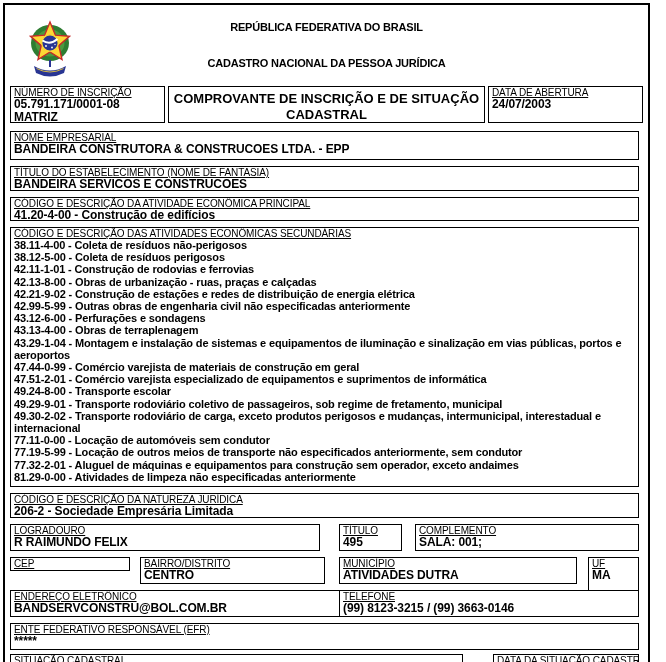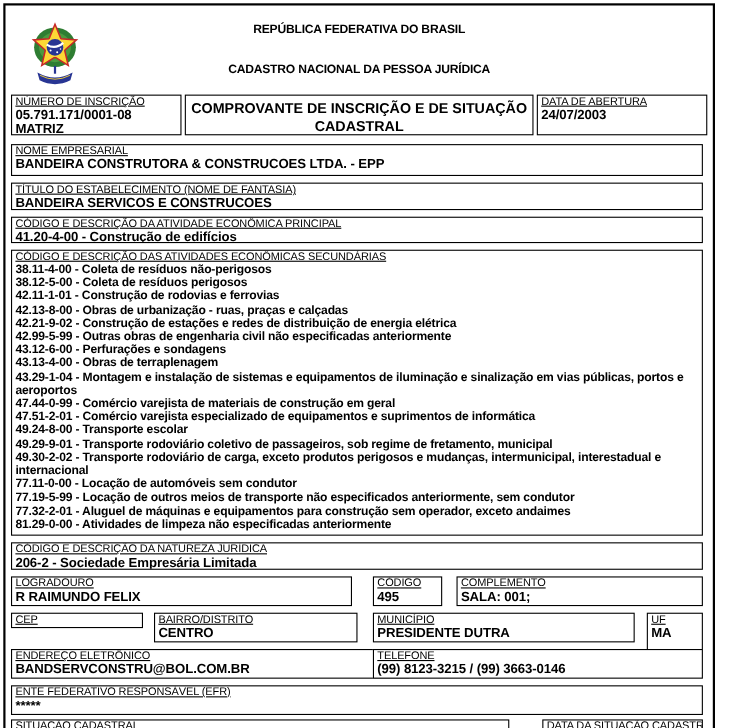--- a/index.html
+++ b/index.html
@@ -163,39 +163,39 @@
   <div class="box" id="b-nat">
     <div class="lbl">CÓDIGO E DESCRIÇÃO DA NATUREZA JURÍDICA</div>
     <div class="val">206-2 - Sociedade Empresária Limitada</div>
   </div>
 
   <div class="box" id="b-logr">
     <div class="lbl">LOGRADOURO</div>
     <div class="val">R RAIMUNDO FELIX</div>
   </div>
   <div class="box" id="b-num">
-    <div class="lbl">CÓDIGO</div>
+    <div class="lbl">TÍTULO</div>
     <div class="val">495</div>
   </div>
   <div class="box" id="b-comp">
     <div class="lbl">COMPLEMENTO</div>
     <div class="val">SALA: 001;</div>
   </div>
 
   <div class="box" id="b-cep">
     <div class="lbl">CEP</div>
     <div class="val">65.760-000</div>
   </div>
   <div class="box" id="b-bair">
     <div class="lbl">BAIRRO/DISTRITO</div>
     <div class="val">CENTRO</div>
   </div>
   <div class="box" id="b-mun">
     <div class="lbl">MUNICÍPIO</div>
-    <div class="val">PRESIDENTE DUTRA</div>
+    <div class="val">ATIVIDADES DUTRA</div>
   </div>
   <div class="box" id="b-uf">
     <div class="lbl">UF</div>
     <div class="val">MA</div>
   </div>
 
   <div class="box" id="b-mail">
     <div class="lbl">ENDEREÇO ELETRÔNICO</div>
     <div class="val">BANDSERVCONSTRU@BOL.COM.BR</div>
   </div>

